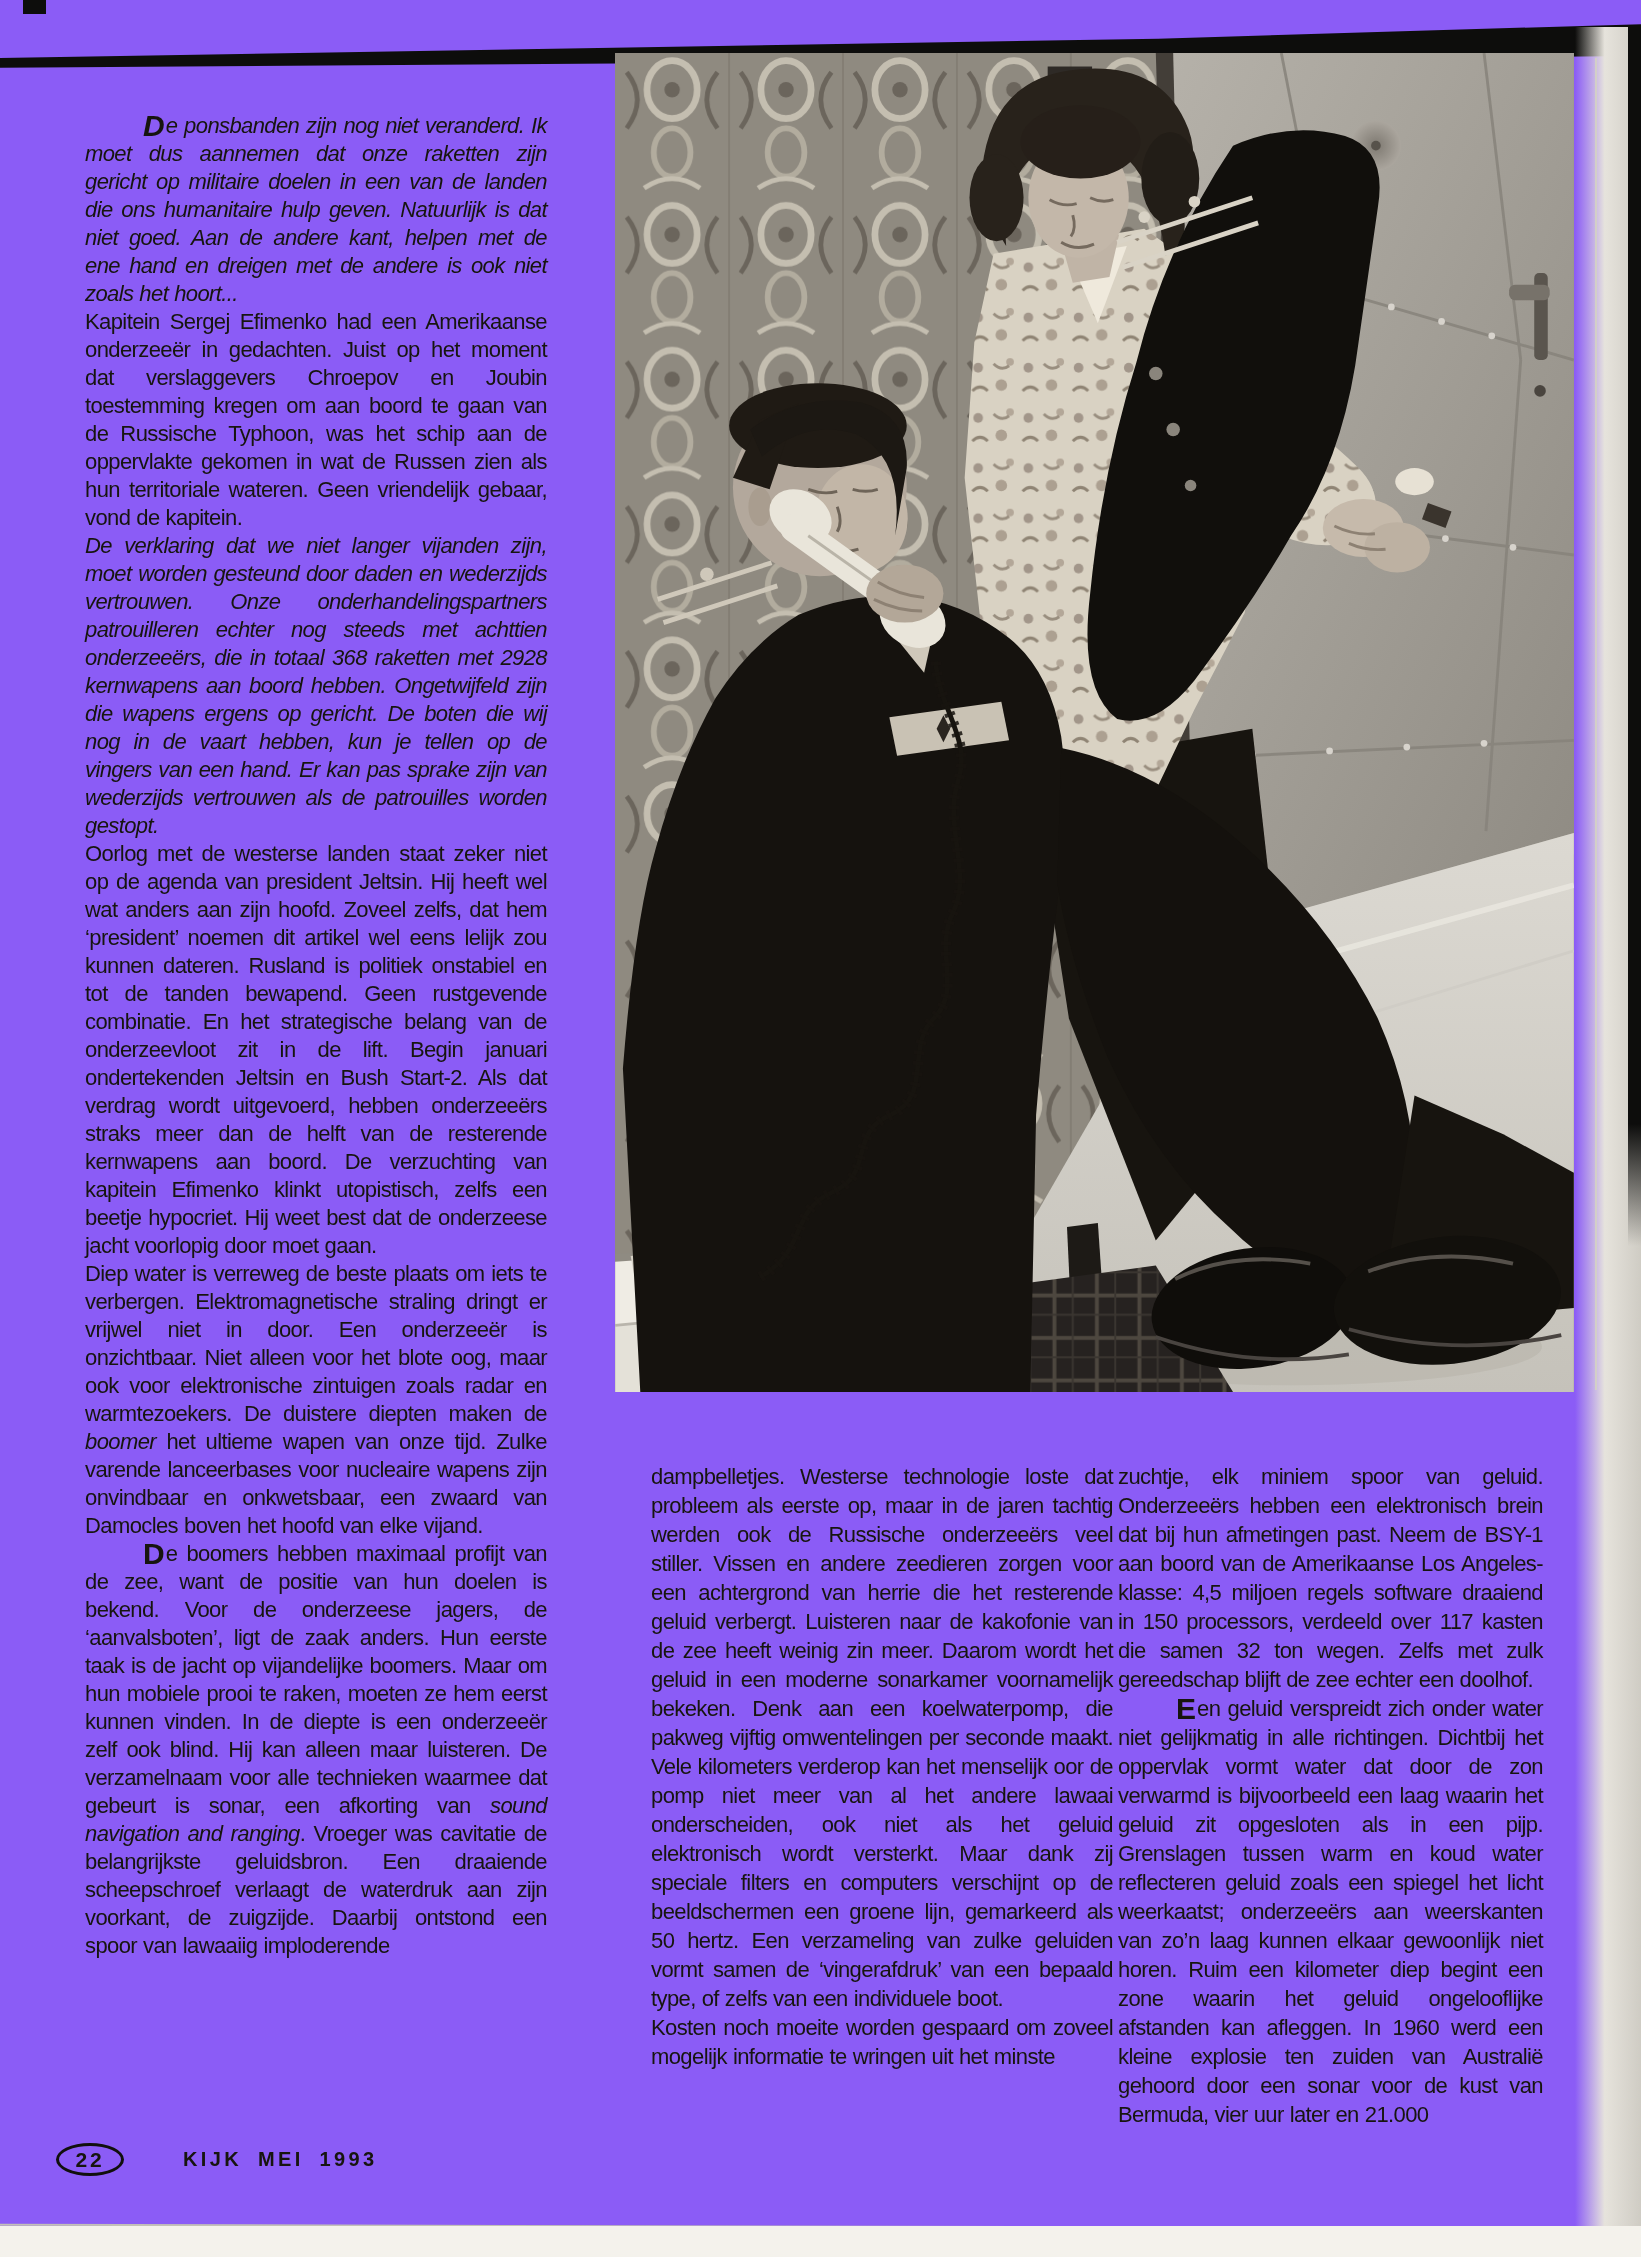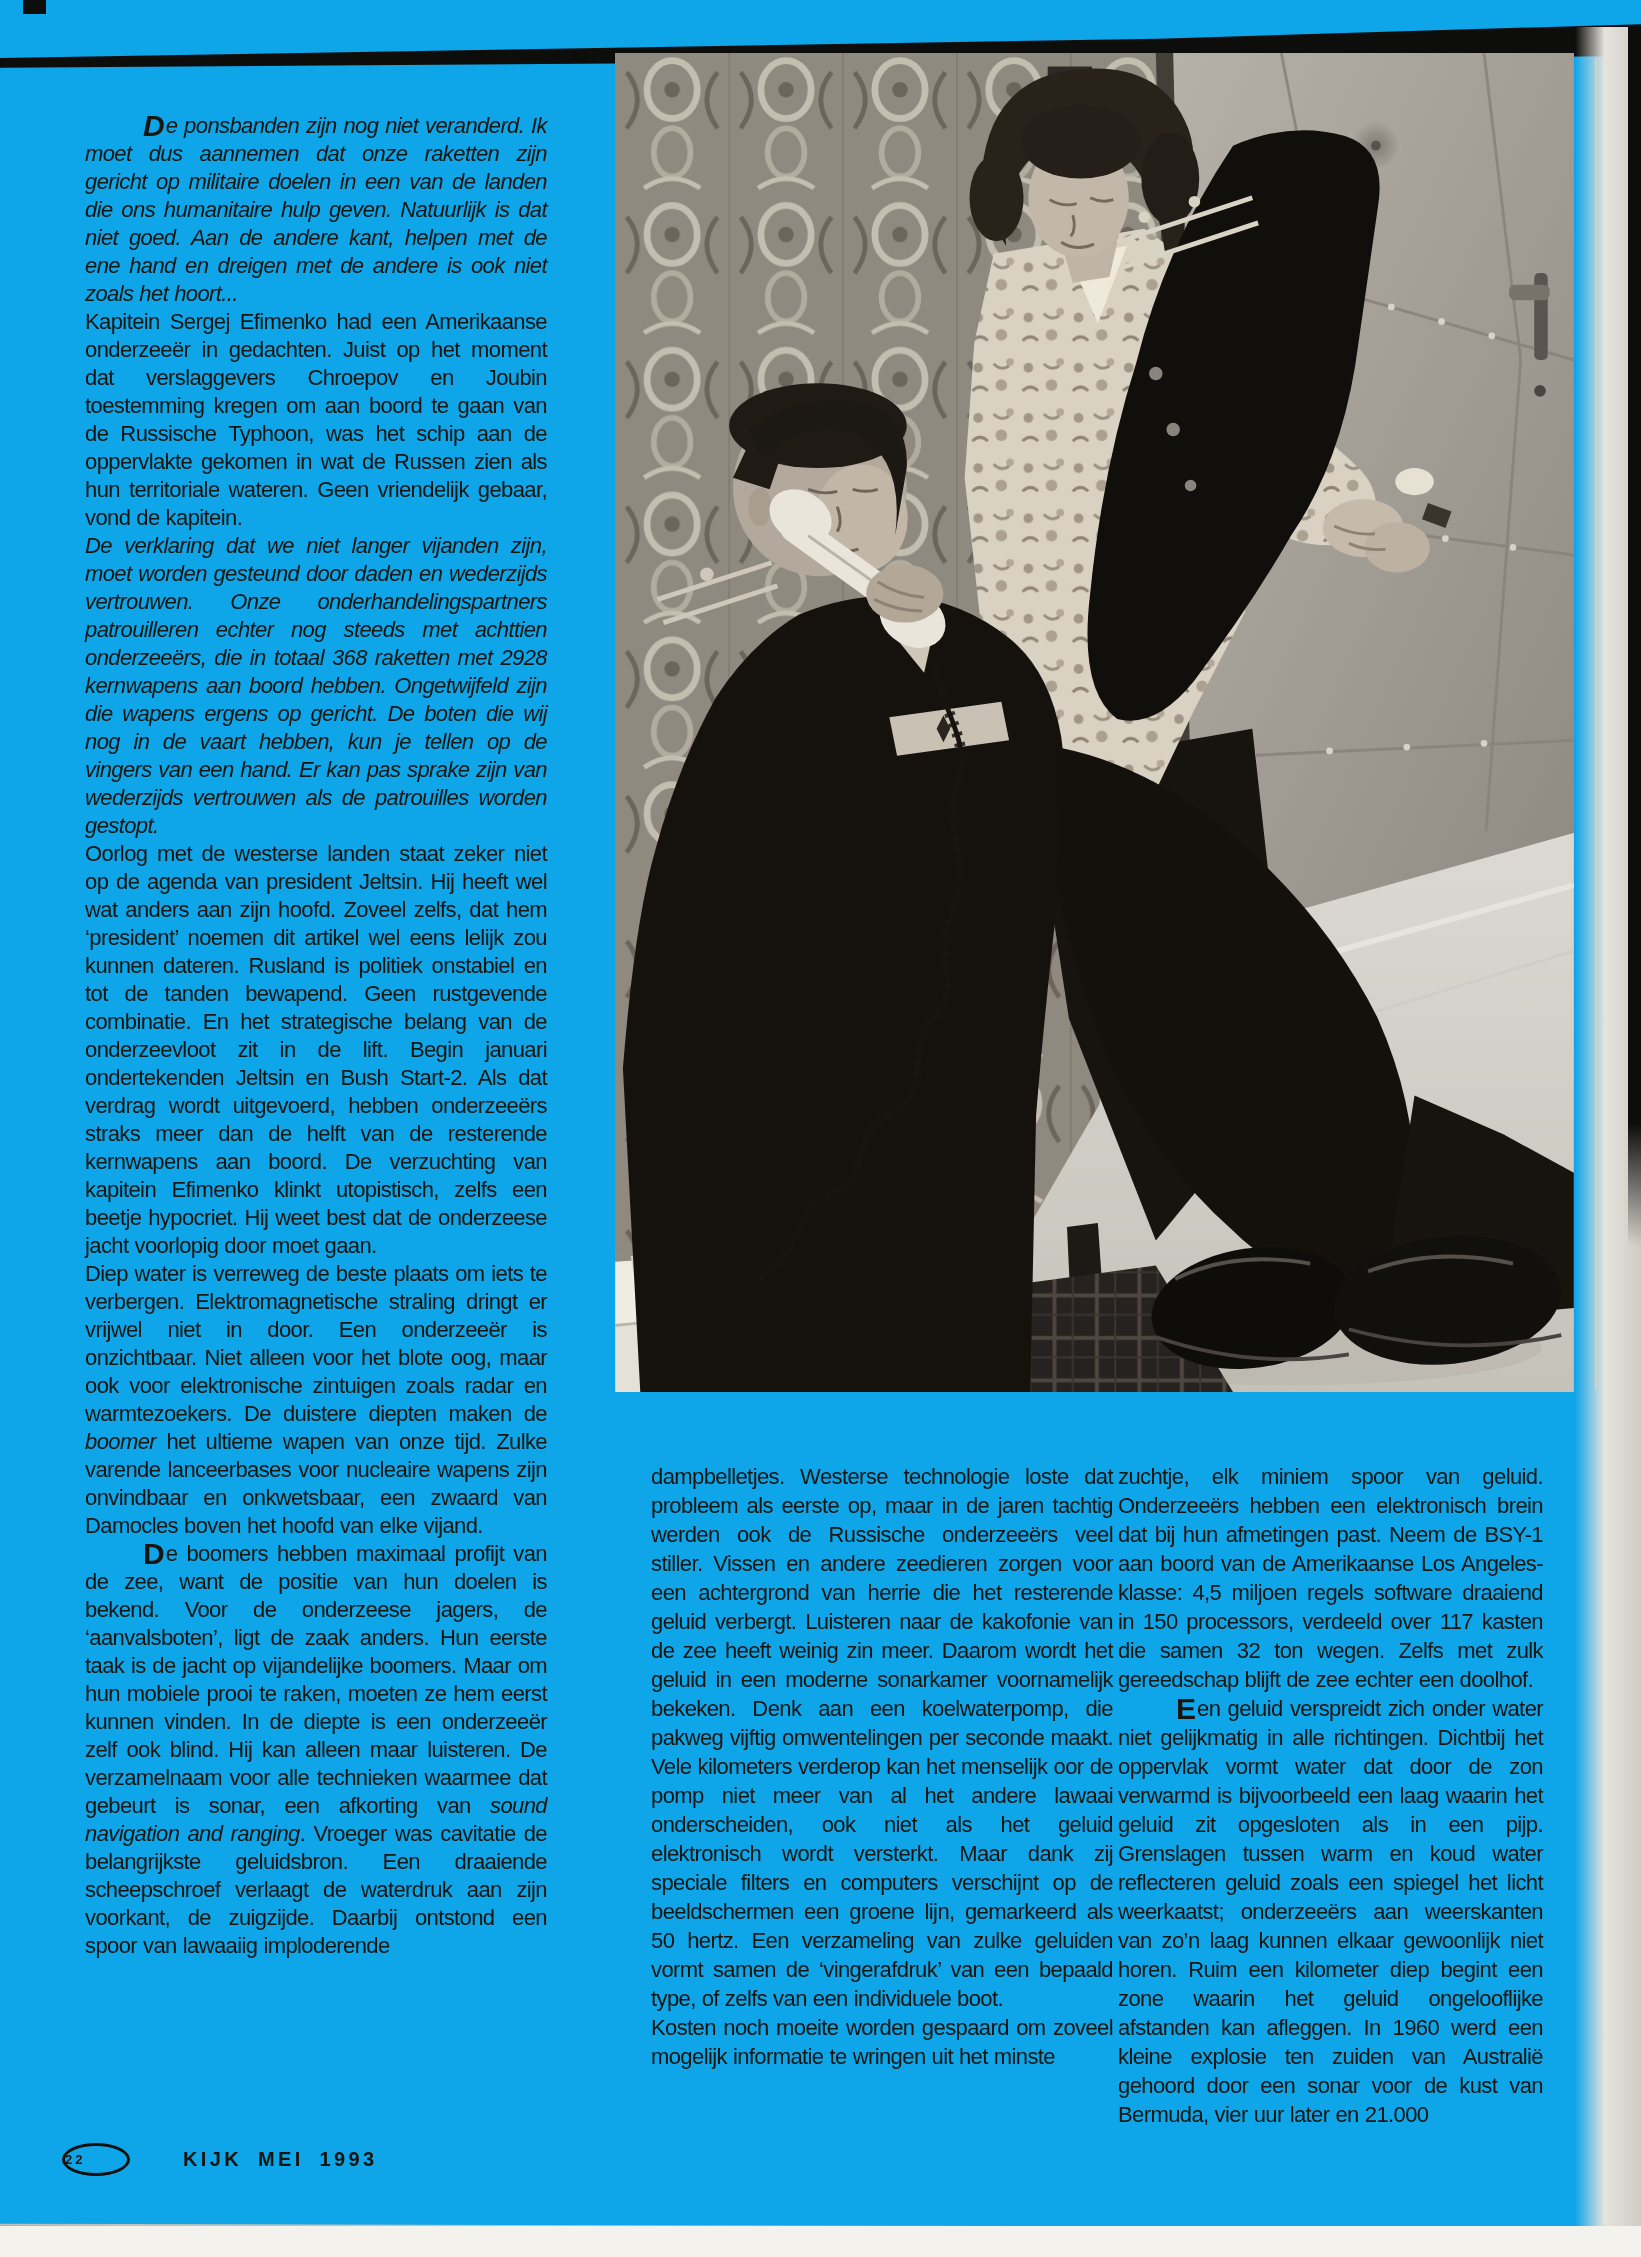--- a/index.html
+++ b/index.html
@@ -1,16 +1,16 @@
 <!DOCTYPE html>
 <html lang="nl"><head>
 <meta charset="utf-8">
 <style>
   html,body{margin:0;padding:0;background:#ffffff;}
-  .page{position:relative;width:1641px;height:2257px;background:#0ea5e9;overflow:hidden;
+  .page{position:relative;width:1641px;height:2257px;background:#8b5cf6;overflow:hidden;
         font-family:"Liberation Sans",sans-serif;color:#17150f;}
   
   .topbar{position:absolute;left:0;top:0;width:1641px;height:87px;pointer-events:none;}
   .corner-mark{position:absolute;left:23px;top:0;width:23px;height:13.5px;background:#0d0d0c;}
   .page-curl{position:absolute;right:0;top:27px;width:66px;height:2230px;
              background:linear-gradient(to right,rgba(252,251,247,0) 0%,#e6e3dc 45%,#cfccc4 100%);}
   .curl-line{position:absolute;left:1595px;top:58px;width:1.9px;height:1332px;background:#d3d0c7;}
   .right-bar{position:absolute;left:1628px;top:25px;width:13.5px;height:1221px;
              background:linear-gradient(#0d0d0c 90%,rgba(13,13,12,0));}
   .bottom-line{position:absolute;left:0;top:2225px;width:1118px;height:1.9px;background:#c3c0b8;transform:rotate(.12deg);}
@@ -22,23 +22,23 @@
   #col-right{left:1118px;top:1462px;width:425px;line-height:29px;}
   .para{margin:0;}
   .para.italic{font-style:italic;}
   .para.indent{text-indent:58px;}
   .dropcap{font-weight:900;font-size:30px;line-height:1px;letter-spacing:0;vertical-align:-2.9px;padding-right:1px;}
   em{font-style:italic;}
   
   .photo{position:absolute;left:615px;top:53px;width:959px;height:1339px;background:#8f8a80;}
   .photo svg{display:block;width:100%;height:100%;}
   
-  .footer-badge{position:absolute;left:62px;top:2143px;width:62px;height:27px;border:3.4px solid #11100d;
-                border-radius:50%;display:flex;align-items:center;
-                font-weight:bold;font-size:13px;letter-spacing:2.9px;}
+  .footer-badge{position:absolute;left:56px;top:2143px;width:62px;height:27px;border:3.4px solid #11100d;
+                border-radius:50%;display:flex;align-items:center;justify-content:center;
+                font-weight:bold;font-size:21px;letter-spacing:2.9px;}
   .footer-title{position:absolute;left:147px;top:2148px;font-weight:bold;font-size:20px;
                 letter-spacing:3.4px;word-spacing:6.8px;margin-left:36px;}
 </style>
 </head>
 <body>
 
 <div class="page">
 
   <svg class="topbar" viewBox="0 0 1700 90" preserveAspectRatio="none">
     <polygon points="0,60 1200,40 1700,25 1700,58 1200,62 0,70" fill="#0d0d0c"></polygon>

